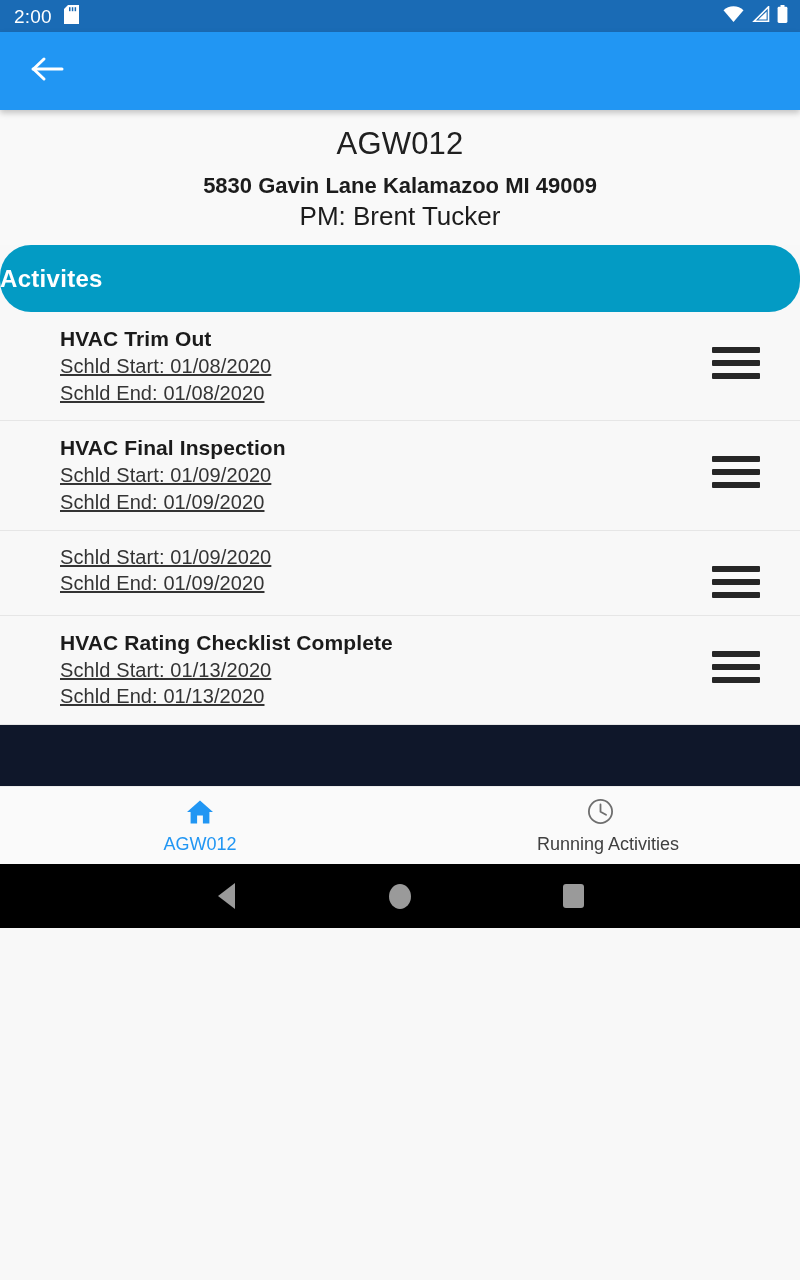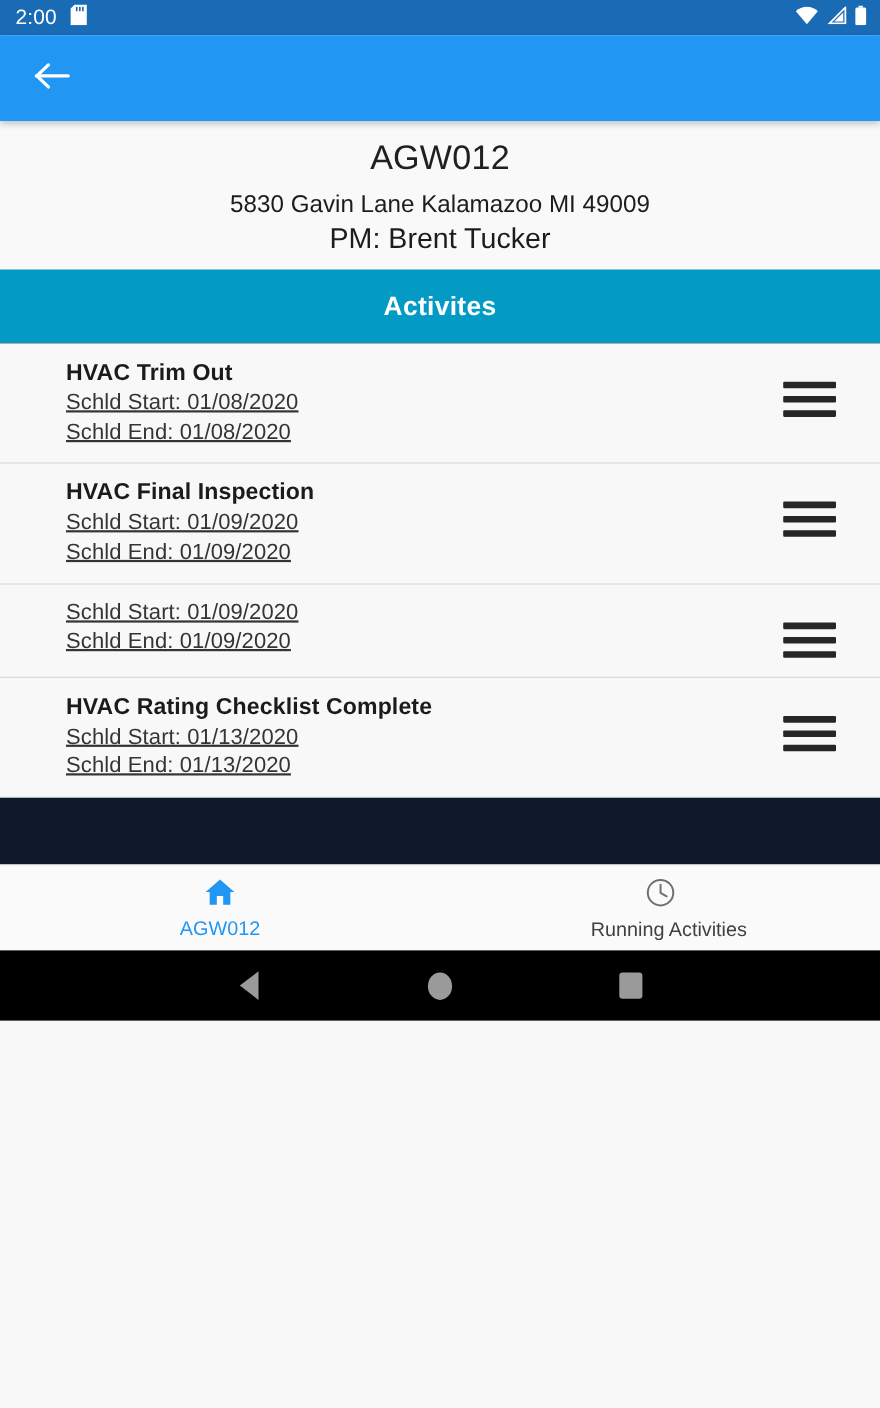--- a/index.html
+++ b/index.html
@@ -33,28 +33,28 @@
     cursor:pointer;
   }
 
   
   .proj-header {
     background:#F9F9F9; flex:0 0 135px;
     display:flex; flex-direction:column; align-items:center; justify-content:center;
     padding-top:4px;
   }
   .proj-title { font-size:31px; color:#202020; font-weight:400; line-height:1.18; letter-spacing:.2px; }
-  .proj-addr  { font-size:22px; color:#1c1c1c; font-weight:400; line-height:1.28; margin-top:9px; }
+  .proj-addr  { font-size:22px; color:#1c1c1c; font-weight:700; line-height:1.28; margin-top:9px; }
   .proj-pm    { font-size:26px; color:#1c1c1c; font-weight:400; line-height:1.28; }
 
   
   .banner {
     flex:0 0 67px; background:#039BC4; color:#ffffff;
-    display:flex; align-items:center; justify-content:center;
-    font-size:24px; font-weight:700; letter-spacing:.3px;
+    display:flex; align-items:center; 
+    font-size:24px; font-weight:700; letter-spacing:.3px;border-radius:31px;
   }
 
   
   .list { flex:1 1 auto; background:#0f172a; overflow:hidden; }
   .row {
     display:flex; align-items:flex-start; justify-content:space-between;
     padding:13px 40px 14px 60px; min-height:85px;
     border-bottom:1px solid #E6E6E6; background:#F8F8F8;
     cursor:pointer;
   }

